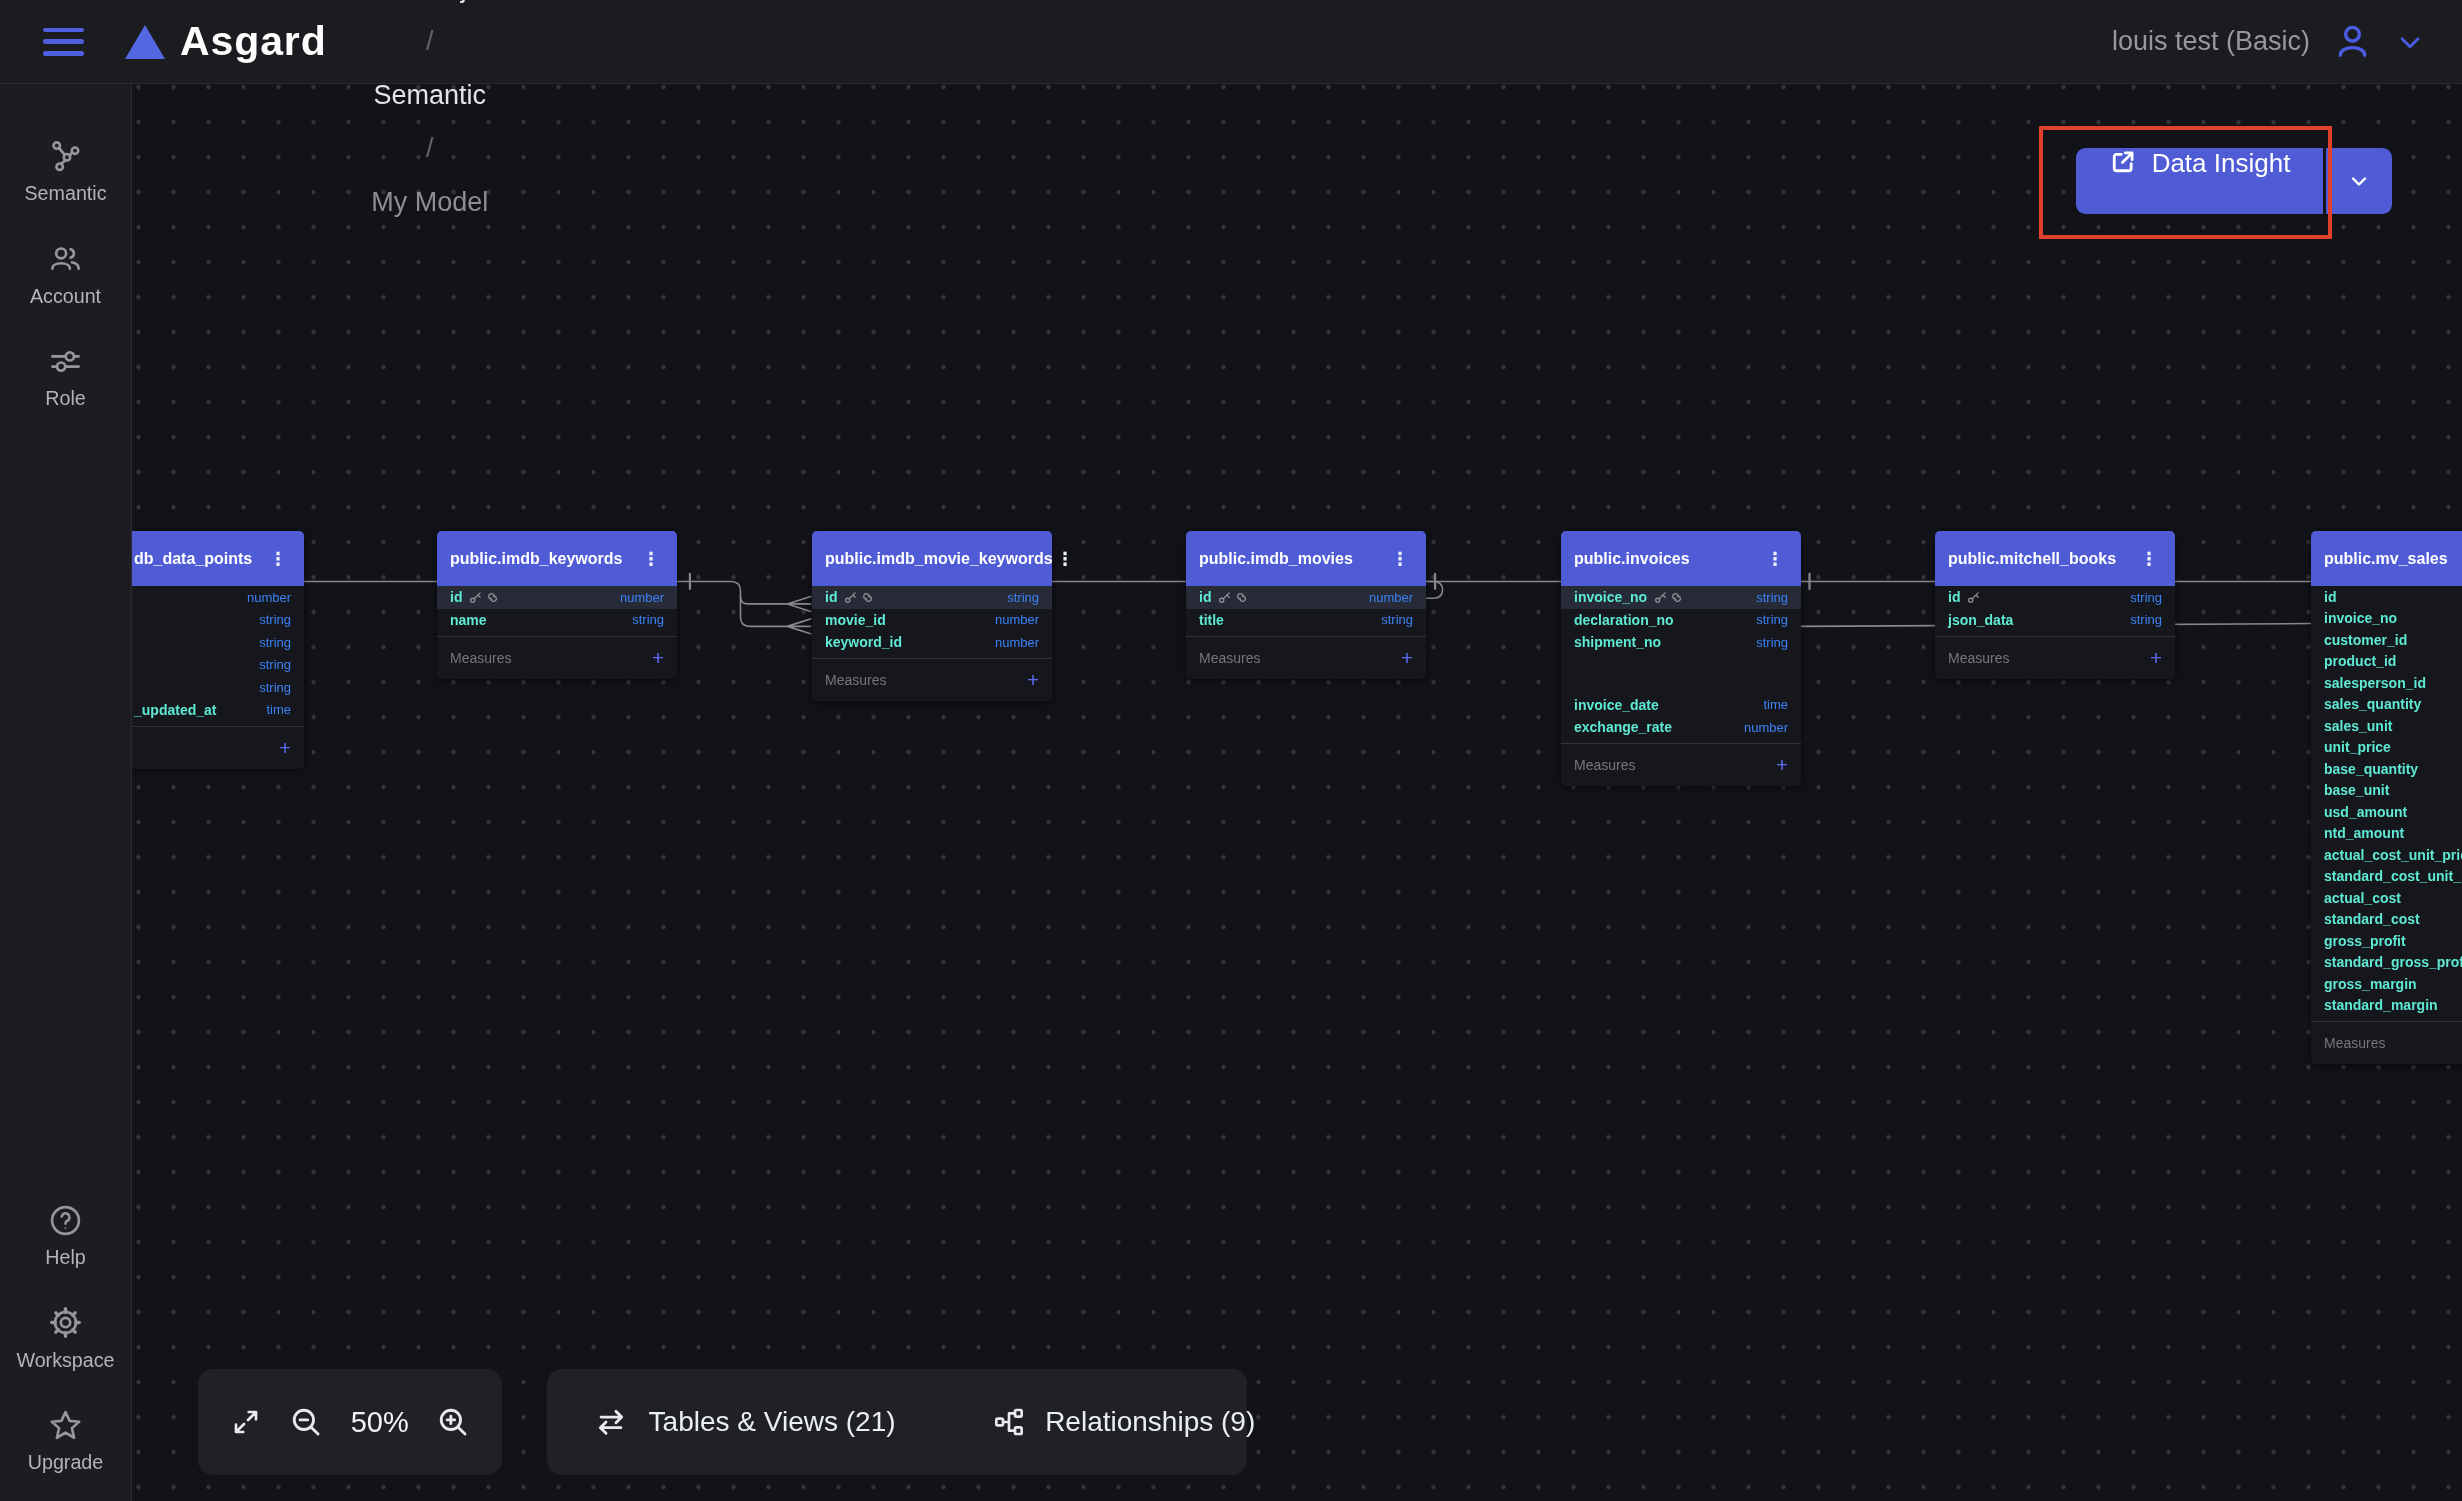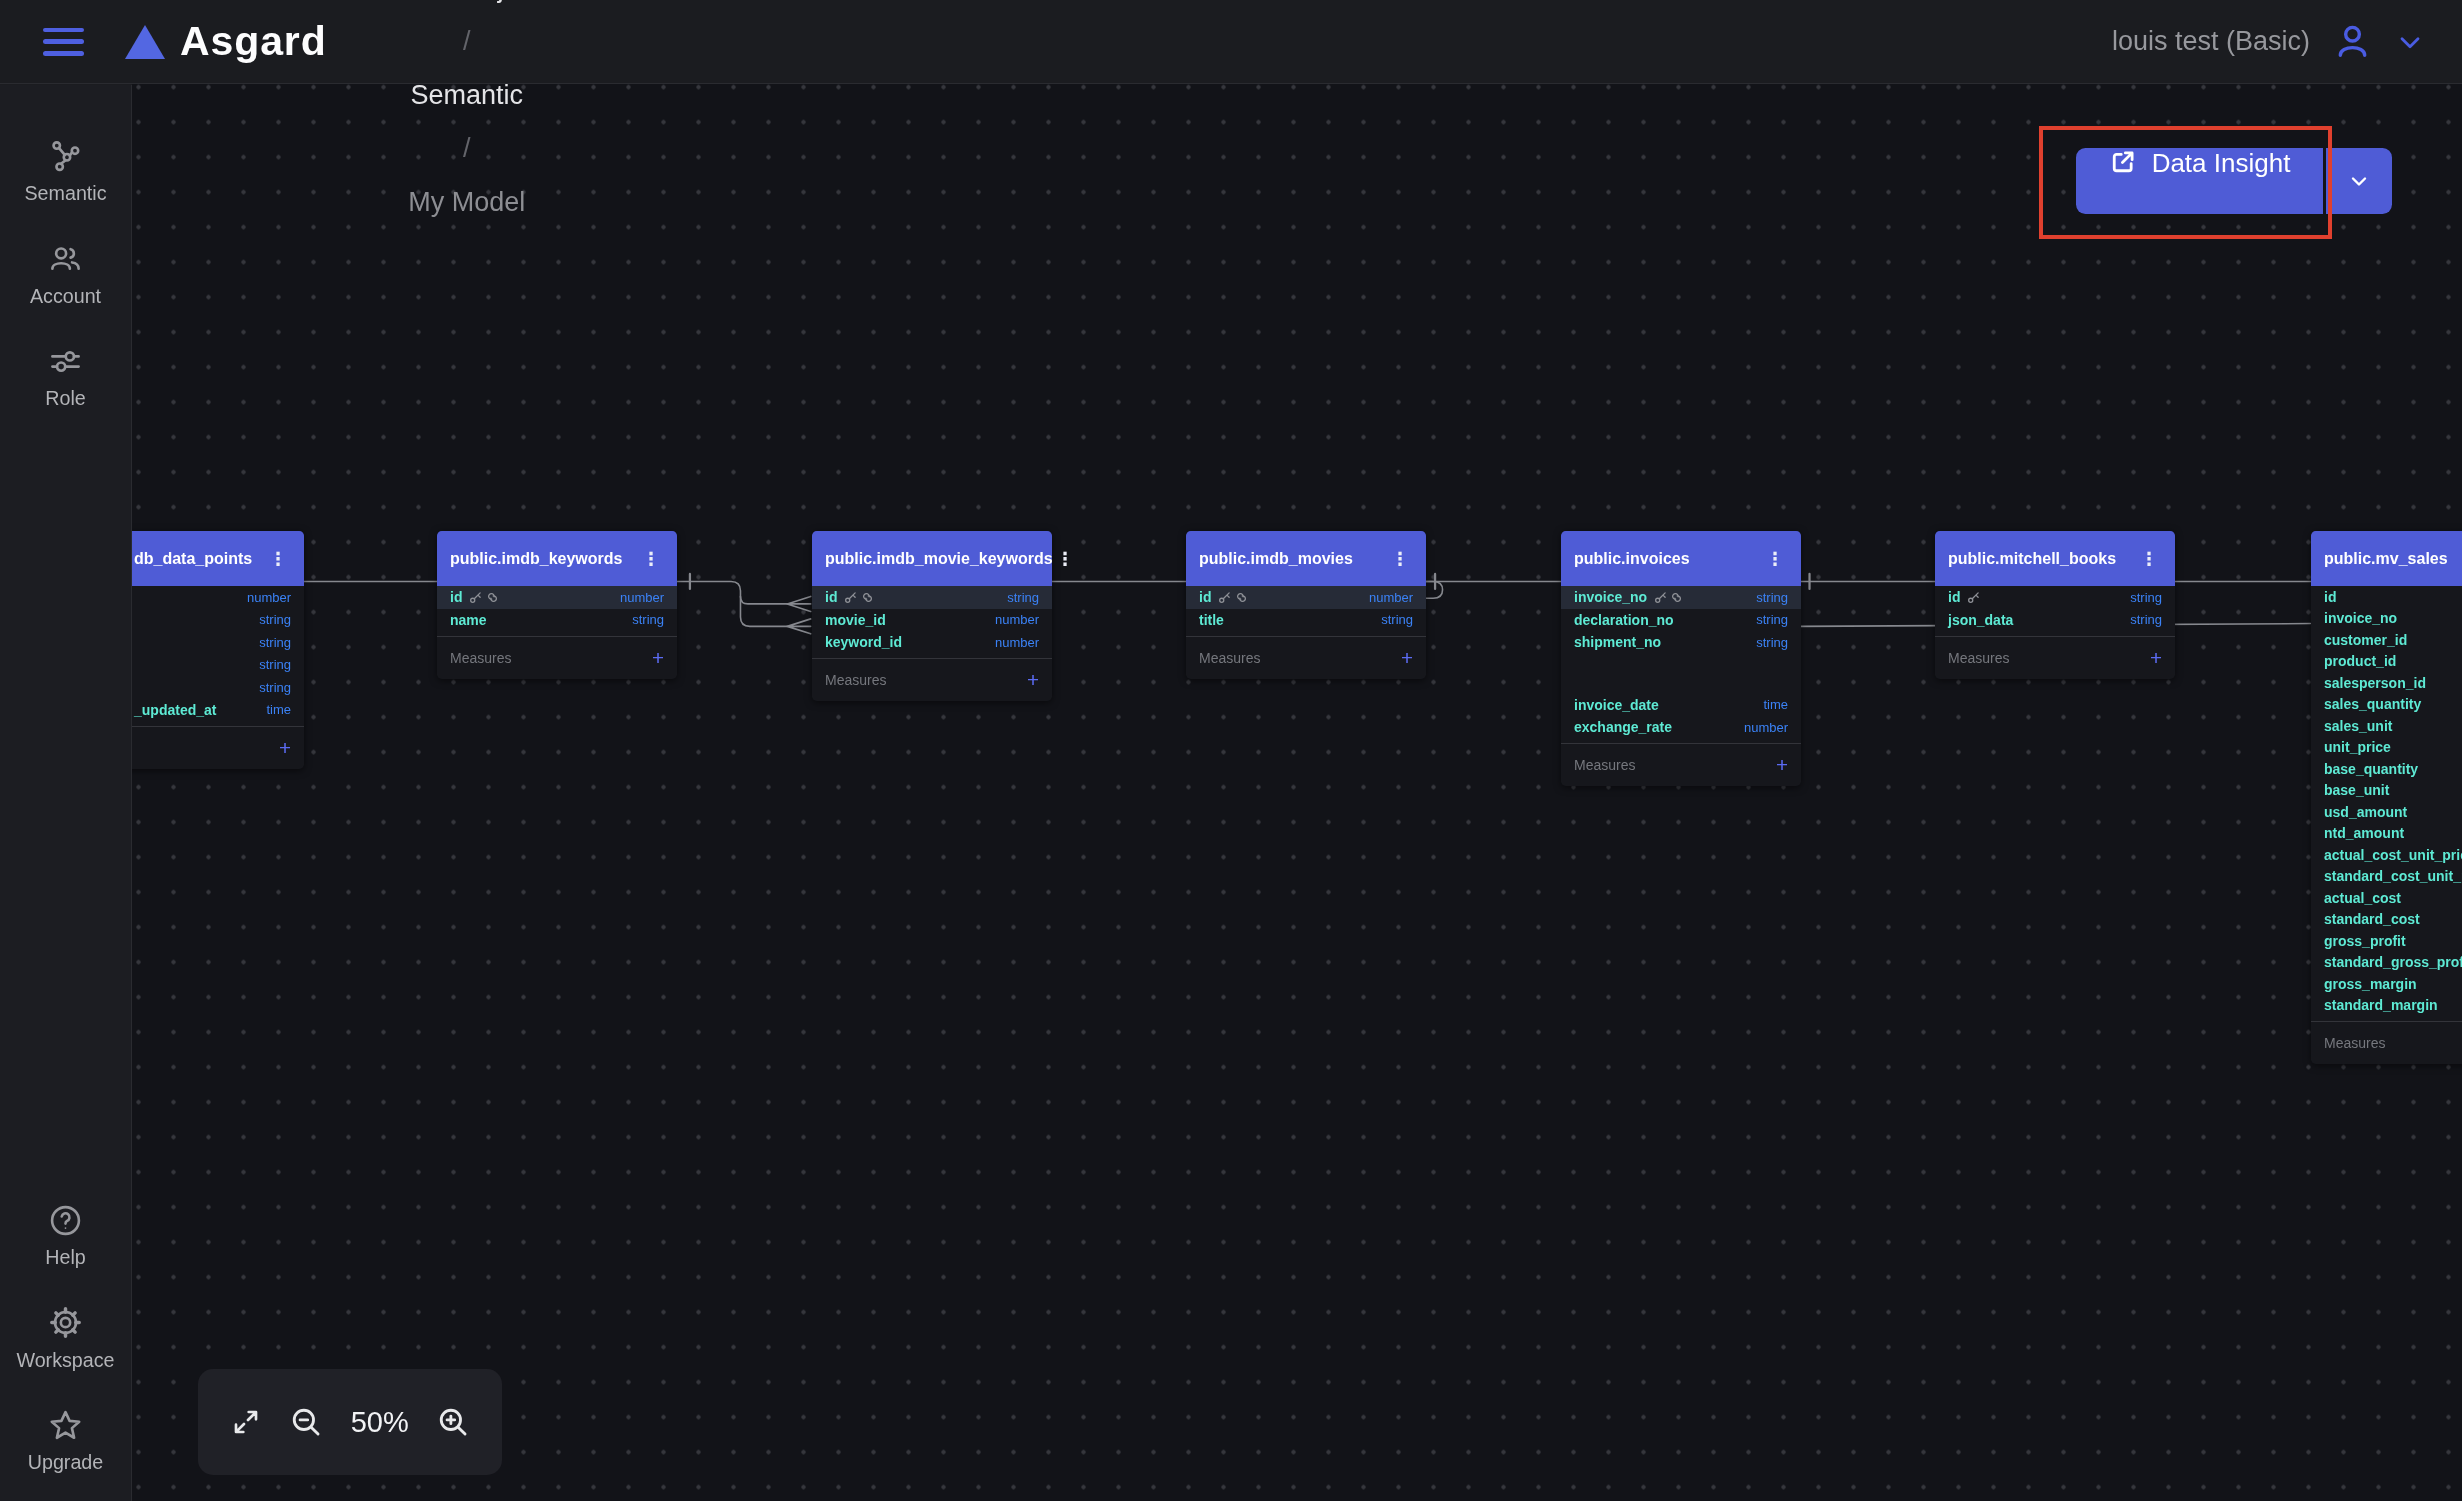--- a/index.html
+++ b/index.html
@@ -5,21 +5,21 @@
   * { margin:0; padding:0; box-sizing:border-box; }
   html,body { width:2462px; height:1502px; background:#1b1c20; overflow:hidden;
     font-family:"Liberation Sans","DejaVu Sans",sans-serif; }
   .app { position:relative; width:2462px; height:1502px; }
 
   
   .topbar { position:absolute; left:0; top:0; width:2462px; height:84px; background:#1b1c20;
     border-bottom:0.9px solid #2a2b30; display:flex; align-items:center; padding:0 36px 0 43px; z-index:30; }
   .hamburger { width:41px; height:28px; display:flex; flex-direction:column; justify-content:space-between; cursor:pointer; margin-right:41px; }
   .hamburger span { display:block; height:4.7px; border-radius:2.8px; background:#4e5fe0; }
-  .logo { display:flex; align-items:center; gap:15px; margin-right:67px; }
+  .logo { display:flex; align-items:center; gap:15px; margin-right:30px; }
   .logo-tri { width:0; height:0; border-left:20.6px solid transparent; border-right:20.6px solid transparent; border-bottom:34px solid #5367e2; }
   .logo-text { font-size:41px; font-weight:700; color:#fdfdfe; letter-spacing:0.9px; }
   .crumbs { display:flex; align-items:center; gap:22.5px; font-size:27px;flex-direction:column; }
   .crumb { color:#e4e4e7; cursor:pointer; }
   .crumb-sep { color:#63646a; }
   .crumb.current { color:#8d8e93; }
   .top-right { margin-left:auto; display:flex; align-items:center; gap:22.5px; }
   .user-label { font-size:27px; color:#97989d; }
   .icon-stroke { fill:none; stroke:#96979c; stroke-width:1.8; stroke-linecap:round; stroke-linejoin:round; }
   .blue-stroke { fill:none; stroke:#4a5ce2; stroke-width:2.1; stroke-linecap:round; stroke-linejoin:round; }
@@ -491,15 +491,34 @@
       </span>
       <span class="zoom-pct">50%</span>
       <span class="tool-btn">
         <svg width="34" height="34" viewBox="0 0 24 24">
           <circle cx="10.5" cy="10.5" r="6.8"></circle>
             <path d="M7.8 10.5 H13.2 M10.5 7.8 V13.2 M15.8 15.8 L20.5 20.5"></path>
         </svg>
       </span>
     </div>
 
+    <div class="pill pill-info">
+      <span class="tool-btn" style="gap:20.6px">
+        <svg width="34" height="34" viewBox="0 0 24 24">
+          <path d="M5 8.5 H19 M15.5 4.5 L19.5 8.5 L15.5 12.5"></path>
+          <path d="M19 16 H5 M8.5 12 L4.5 16 L8.5 20"></path>
+        </svg>
+        <span class="pill-label">Tables &amp; Views (21)</span>
+      </span>
+      <span class="pill-divider"></span>
+      <span class="tool-btn" style="gap:20.6px">
+        <svg width="32" height="32" viewBox="0 0 24 24">
+          <rect x="2.5" y="9.5" width="5" height="5" rx="1"></rect>
+          <rect x="16.5" y="3" width="5" height="5" rx="1"></rect>
+          <rect x="16.5" y="16" width="5" height="5" rx="1"></rect>
+          <path d="M7.5 12 H12 V5.5 H16.5 M12 12 V18.5 H16.5"></path>
+        </svg>
+        <span class="pill-label">Relationships (9)</span>
+      </span>
+    </div>
   </div>
 </div>
 
 
 </body></html>

